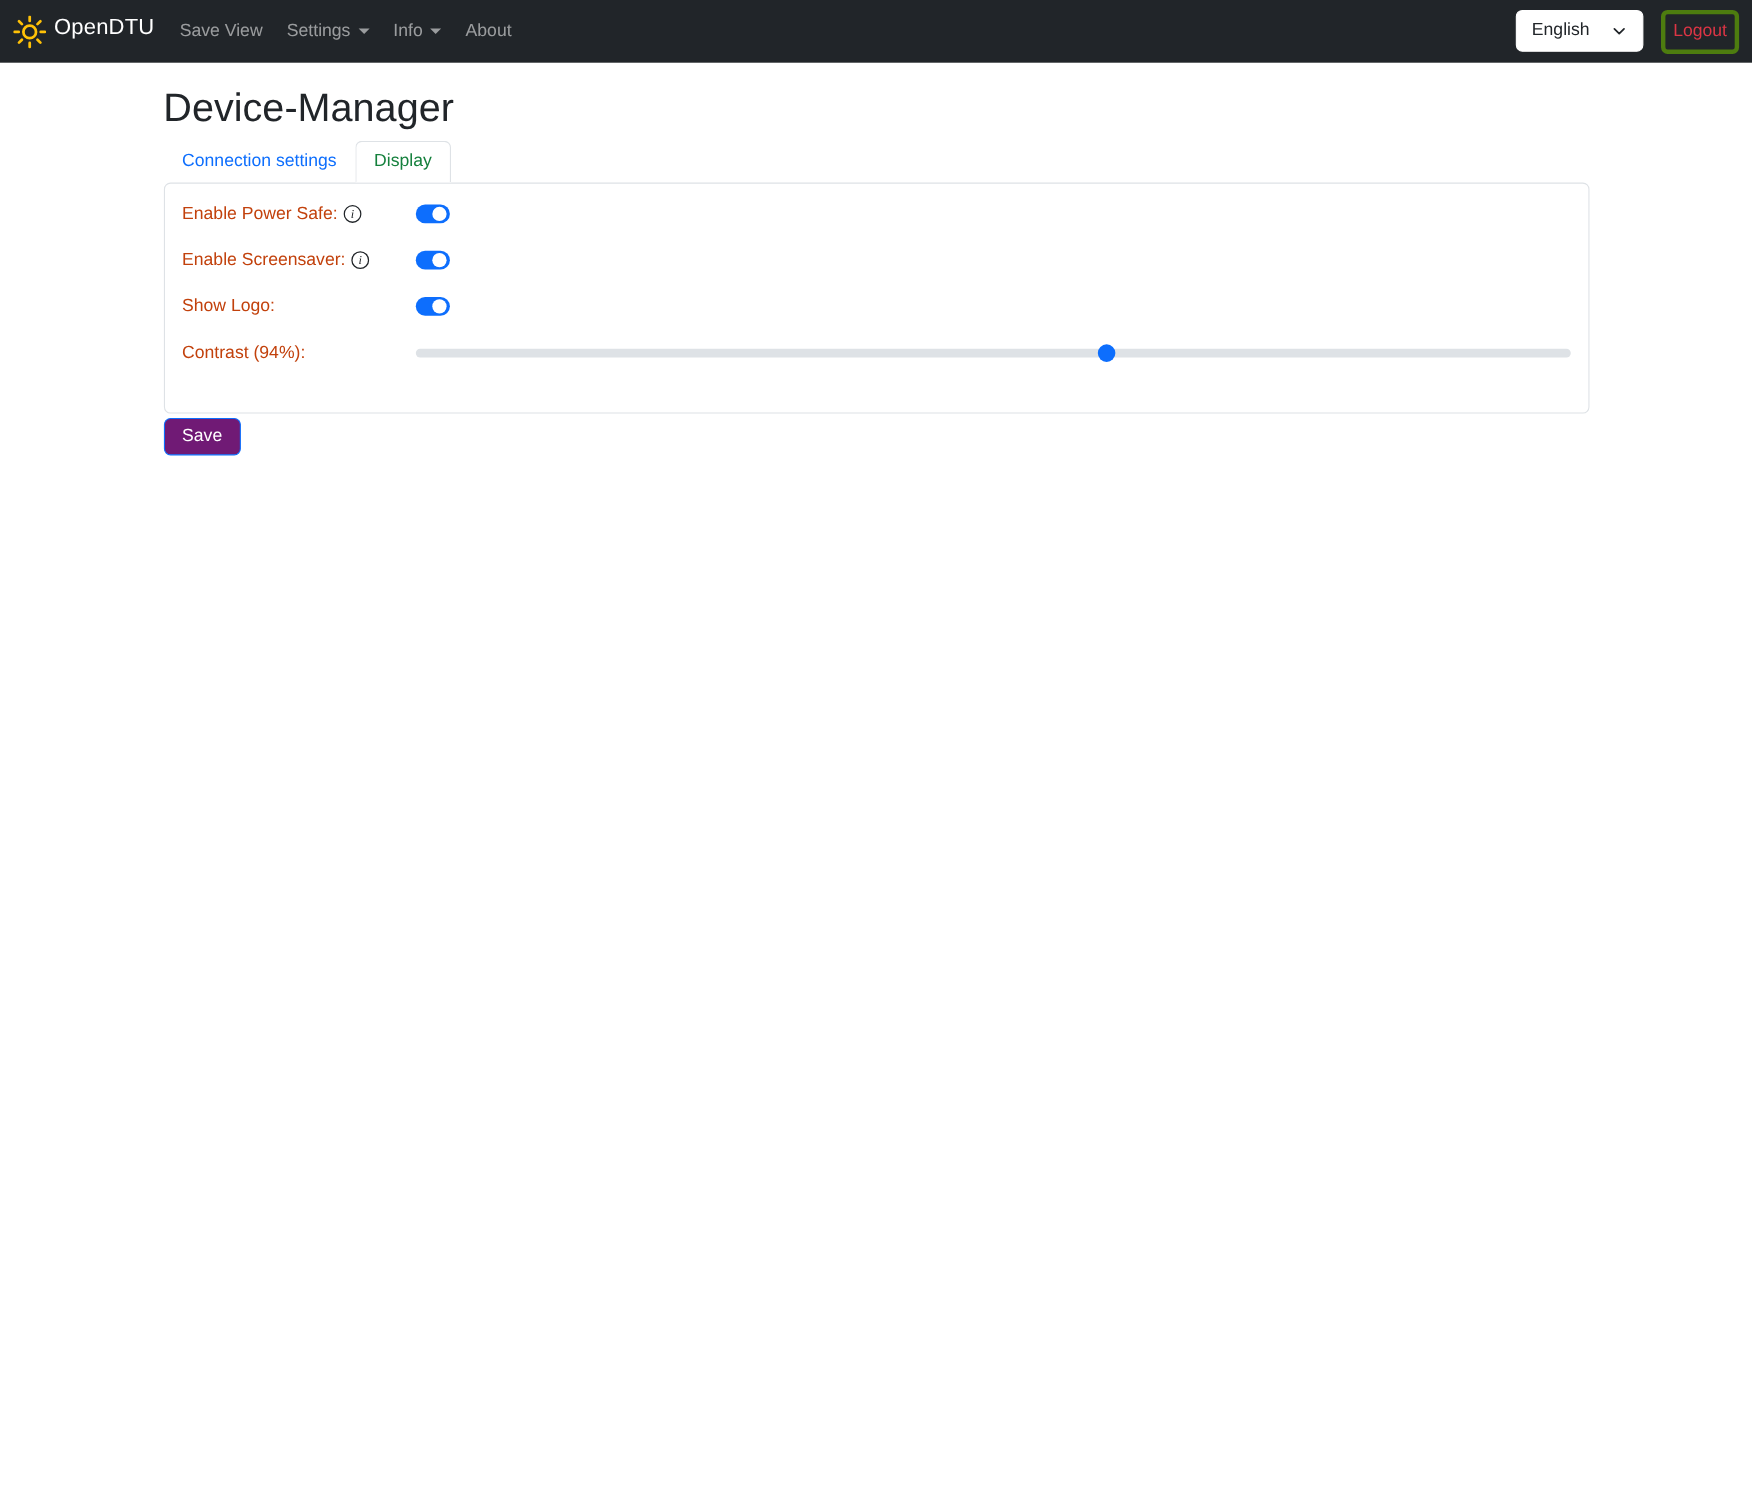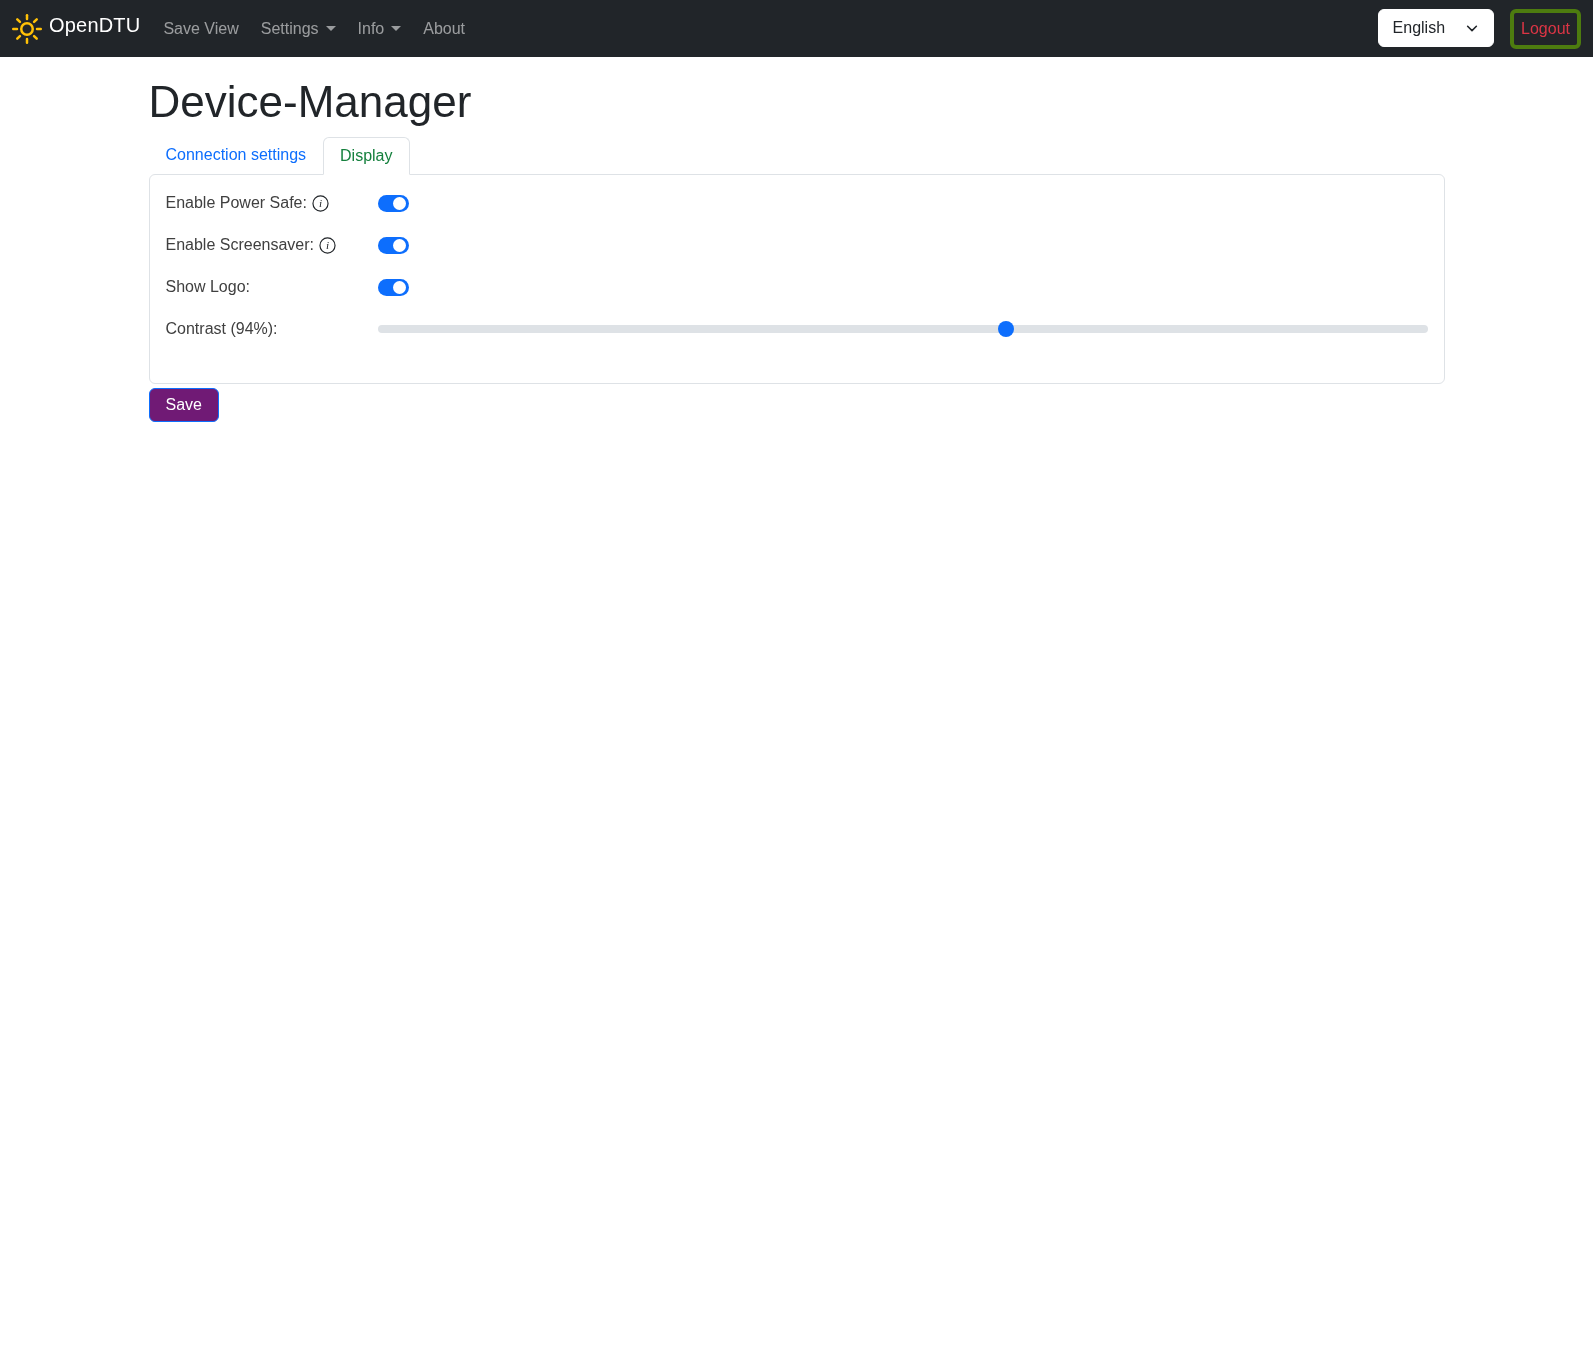--- a/index.html
+++ b/index.html
@@ -34,41 +34,41 @@
     padding: 0 14px; font-size: 16px; color: #212529; cursor: pointer;
   }
   .logout-btn {
     margin-left: 16px; background: transparent; border: 4px solid #4d7c0f;
     color: #dc3545; border-radius: 6px; font-size: 16px; padding: 7px 7px;
     cursor: pointer; font-family: inherit;
   }
 
   
   .container { max-width: 1320px; margin: 0 auto; padding: 0 12px; }
-  .page-title { font-size: 44px; font-weight: 500; margin: 21px 0 10px 0; line-height: 1.1; color: #212529; }
+  .page-title { font-size: 36px; font-weight: 500; margin: 21px 0 10px 0; line-height: 1.1; color: #212529; }
 
   
   .tabs { display: flex; position: relative; z-index: 2; align-items: center; }
   .tab { font-size: 16px; padding: 9px 16px; cursor: pointer; text-decoration: none; border: 1px solid transparent; }
   .tab.inactive { color: #0d6efd; }
   .tab.active {
     color: #15803d; background: #fff; border: 1px solid #dee2e6;
     border-bottom-color: #fff; border-radius: 6px 6px 0 0; margin-bottom: -1px;
   }
 
   
   .card {
     border: 1px solid #dee2e6; border-radius: 6px; background: #fff;
     padding: 16px; position: relative; z-index: 1;
   }
   .form-row { display: flex; align-items: center; margin-bottom: 18px; }
   .form-row.last { margin-bottom: 26px; }
   .label-col {
     width: 212px; flex: none; display: flex; align-items: center; gap: 5px;
-    font-size: 16px; color: #404040; line-height: 24px;
+    font-size: 16px; color: #c2410c; line-height: 24px;
   }
   .control-col { flex: 1; display: flex; align-items: center; min-height: 24px; }
   .info-badge { display: inline-flex; align-items: center; cursor: pointer; }
 
   
   .switch {
     display: inline-block; width: 31px; height: 17px; border-radius: 17px;
     background: #adb5bd; position: relative; cursor: pointer;
   }
   .switch::after {

